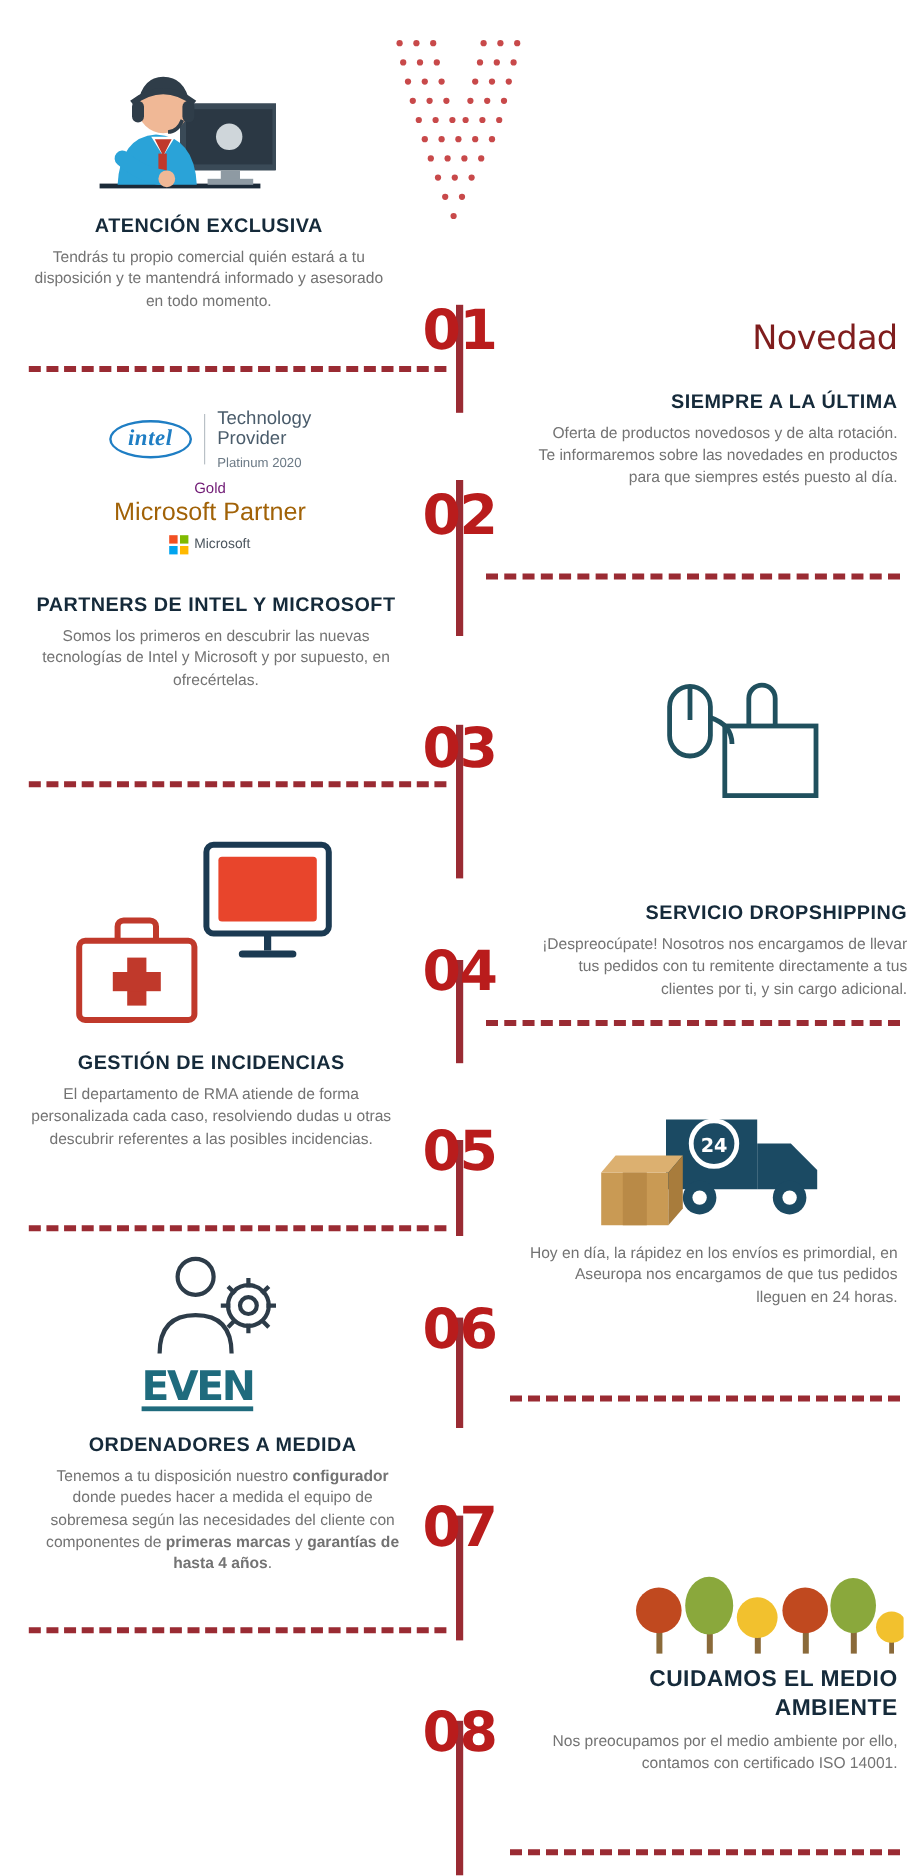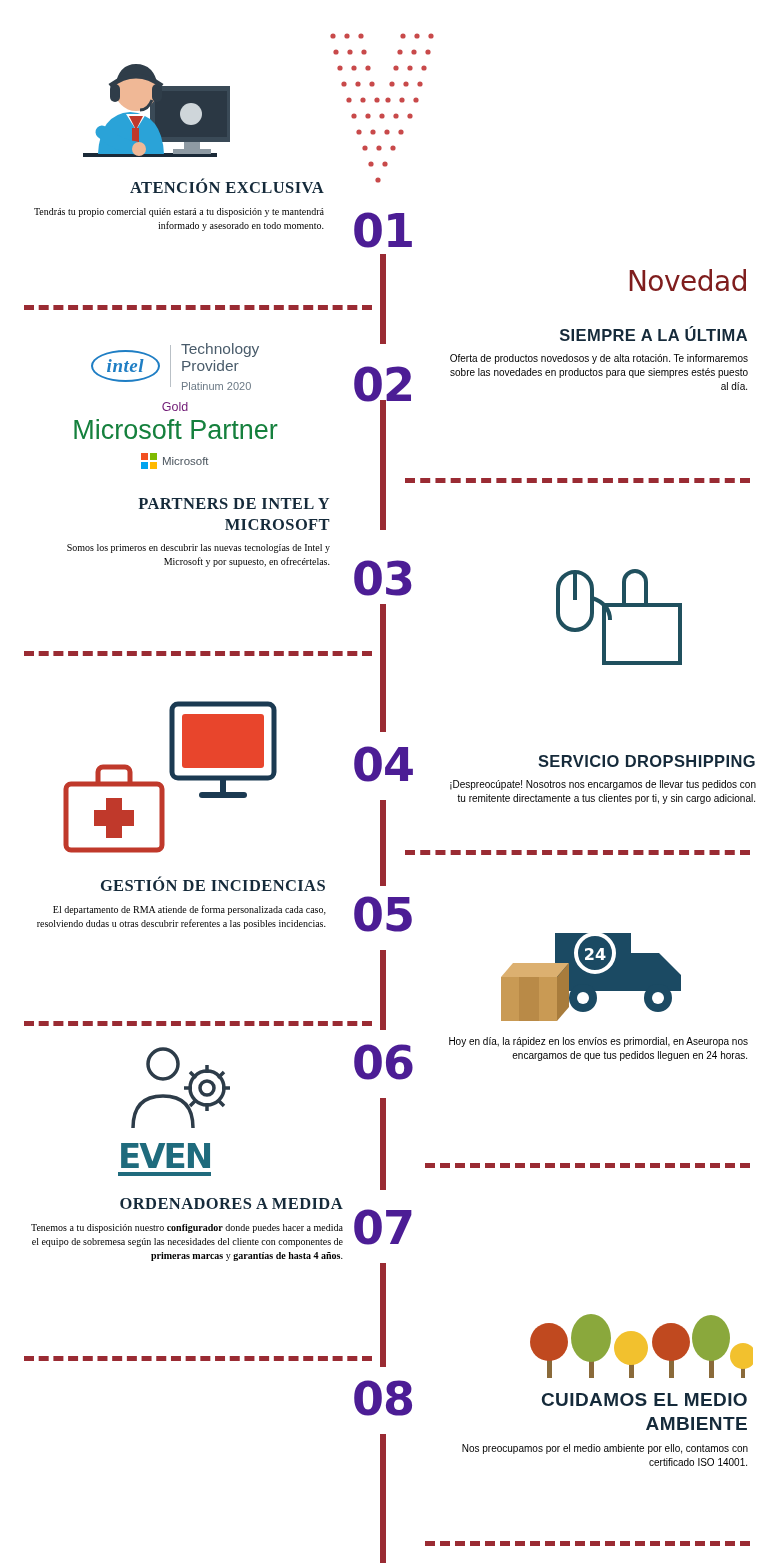--- a/index.html
+++ b/index.html
@@ -23,49 +23,50 @@
     background: #9a2b33;
   }
 
   
   .step-num {
     position: absolute;
     font-family: "DejaVu Sans", sans-serif;
     font-weight: bold;
     font-size: 46px;
     letter-spacing: -1px;
-    color: #4c1d95;
+    color: #b91c1c;
     line-height: 1;
+    margin-top: 44px;
   }
 
   
   .dash {
     position: absolute;
     height: 0;
     border-top: 5px dashed #9a2b33;
   }
 
   
   .block { position: absolute; }
-  .block.left  { text-align: right; font-family: Liberation Serif, serif;  }
+  .block.left  { text-align: center;  }
   .block.right { text-align: right; }
 
   .block h3 {
     margin: 0 0 6px 0;
     font-size: 16.5px;
     font-weight: bold;
     letter-spacing: .4px;
     color: #152a3a;
     line-height: 1.25;
   }
   .block p {
     margin: 0;
-    font-size: 10px;
+    font-size: 13px;
     line-height: 1.42;
-    color: #000000;
+    color: #737373;
   }
   .block p b { font-weight: bold; }
 
   .novedad-title {
     position: absolute;
     right: 18px;
     top: 268px;
     font-family: "DejaVu Sans", sans-serif;
     font-weight: normal;
     font-size: 28px;
@@ -89,21 +90,21 @@
     font-style: italic;
     font-size: 19px;
     font-weight: bold;
     letter-spacing: .5px;
   }
   .intel-sep { width: 1px; height: 42px; background: #b9c0c6; }
   .intel-txt { text-align: left; line-height: 1.12; }
   .intel-txt .t1 { font-size: 15.5px; color: #4a5c6b; }
   .intel-txt .t2 { font-size: 11px; color: #6c7a86; margin-top: 5px; }
   .gold { font-size: 12.5px; color: #701a75; margin-top: 8px; }
-  .mspartner { font-size: 27px; color: #15803d; margin-top: 1px; }
+  .mspartner { font-size: 21px; color: #a16207; margin-top: 1px; }
   .ms-row { display: flex; align-items: center; justify-content: center; gap: 5px; margin-top: 7px; }
   .ms-grid { display: grid; grid-template-columns: 7px 7px; grid-template-rows: 7px 7px; gap: 1.5px; }
   .ms-grid i { display: block; }
   .ms-word { font-size: 11.5px; color: #4b555e; }
 
   
   .even-logo {
     position: absolute;
     left: 118px; top: 1136px;
     font-family: "DejaVu Sans", sans-serif;

